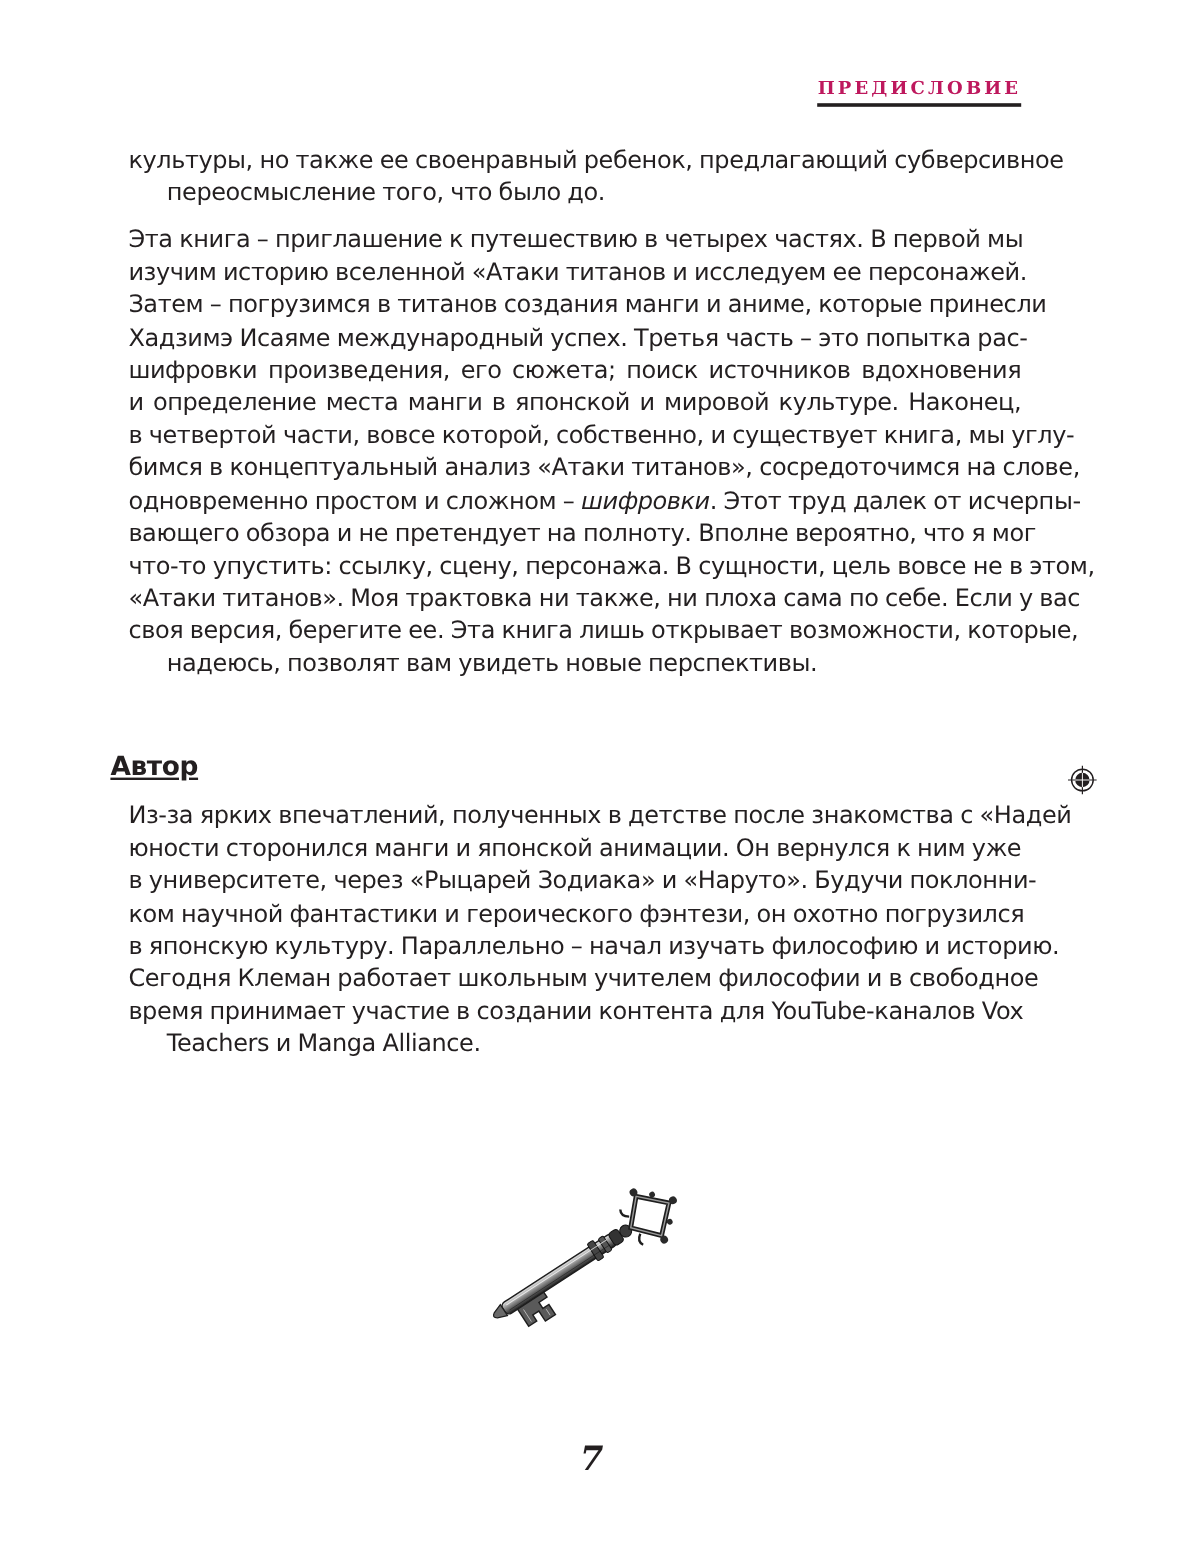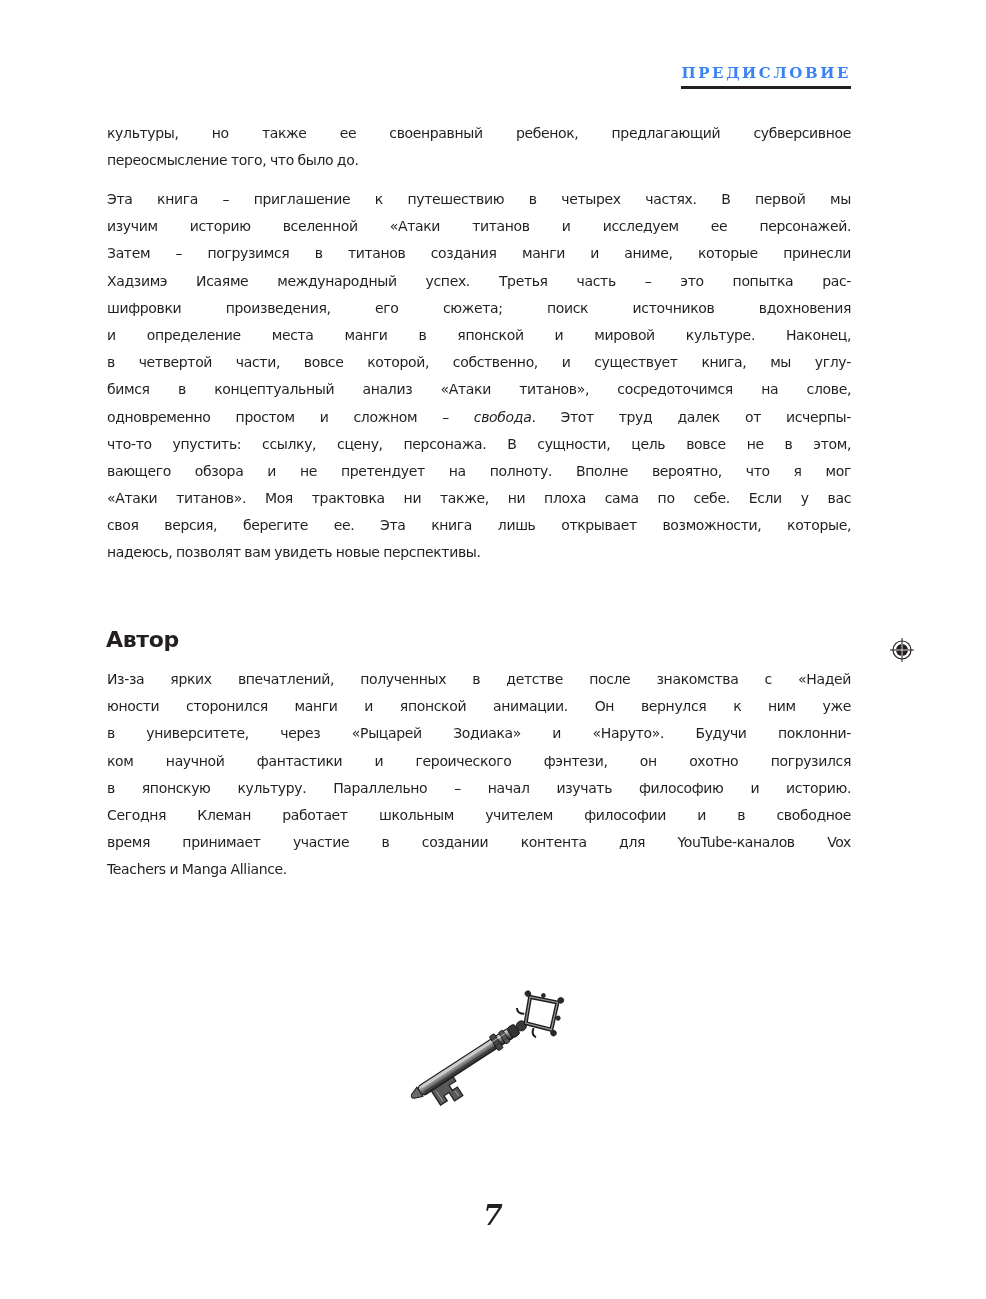--- a/index.html
+++ b/index.html
@@ -16,58 +16,60 @@
     font-family: "DejaVu Sans", sans-serif;
   }
   .running-head {
     position: absolute;
     right: 135px;
     top: 64px;
     font-family: "DejaVu Serif", serif;
     font-size: 15px;
     letter-spacing: 2.6px;
     font-weight: bold;
-    color: #3b82f6;
+    color: #be185d;
     padding-bottom: 4px;
     border-bottom: 3px solid #231f20;
     line-height: 18px;
   }
   .text-block {
     position: absolute;
     left: 107px;
     width: 744px;
-    font-size: 14px;
+    font-size: 20px;
     line-height: 27.2px;
     letter-spacing: -0.35px;
     word-spacing: -0.5px;
   }
   .line {
     display: block;
     white-space: nowrap;
     text-align: justify;
     text-align-last: justify;
     height: 27.2px;
   }
   .line.last {
     text-align-last: left;
+    margin-left: 32px;
   }
   .line em {
     font-style: italic;
   }
   #para1 { top: 120px; }
   #para2 { top: 186px; }
   .section-heading {
     position: absolute;
-    left: 106px;
+    left: 92px;
     top: 625px;
     font-size: 22px;
     font-weight: bold;
     line-height: 30px;
     letter-spacing: -0.3px;
     margin: 0;
+    text-decoration: underline;
   }
   #para3 { top: 666px; }
   .registration-mark {
     position: absolute;
     left: 890px;
     top: 638px;
     width: 24px;
     height: 24px;
   }
   .key-illustration {
@@ -103,23 +105,23 @@
 
 <div class="text-block" id="para2">
   <span class="line">Эта книга – приглашение к путешествию в четырех частях. В первой мы</span>
   <span class="line">изучим историю вселенной «Атаки титанов и исследуем ее персонажей.</span>
   <span class="line">Затем – погрузимся в титанов создания манги и аниме, которые принесли</span>
   <span class="line">Хадзимэ Исаяме международный успех. Третья часть – это попытка рас-</span>
   <span class="line">шифровки произведения, его сюжета; поиск источников вдохновения</span>
   <span class="line">и определение места манги в японской и мировой культуре. Наконец,</span>
   <span class="line">в четвертой части, вовсе которой, собственно, и существует книга, мы углу-</span>
   <span class="line">бимся в концептуальный анализ «Атаки титанов», сосредоточимся на слове,</span>
-  <span class="line"><span>одновременно простом и сложном – </span><em>свобода</em><span>. Этот труд далек от исчерпы-</span></span>
+  <span class="line"><span>одновременно простом и сложном – </span><em>шифровки</em><span>. Этот труд далек от исчерпы-</span></span>
+  <span class="line">вающего обзора и не претендует на полноту. Вполне вероятно, что я мог</span>
   <span class="line">что-то упустить: ссылку, сцену, персонажа. В сущности, цель вовсе не в этом,</span>
-  <span class="line">вающего обзора и не претендует на полноту. Вполне вероятно, что я мог</span>
   <span class="line">«Атаки титанов». Моя трактовка ни также, ни плоха сама по себе. Если у вас</span>
   <span class="line">своя версия, берегите ее. Эта книга лишь открывает возможности, которые,</span>
   <span class="line last">надеюсь, позволят вам увидеть новые перспективы.</span>
 </div>
 
 <h2 class="section-heading">Автор</h2>
 
 <div class="registration-mark">
   <svg width="24" height="24" viewBox="0 0 24 24">
     <circle cx="12" cy="12" r="9" fill="none" stroke="#231f20" stroke-width="1.2"></circle>

